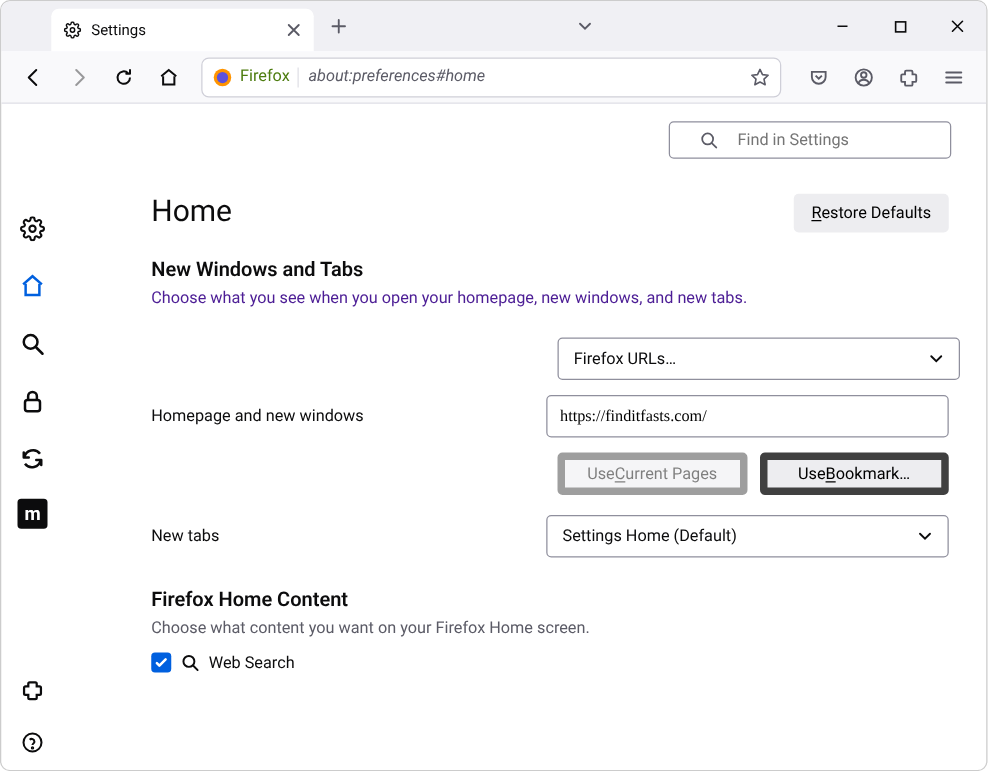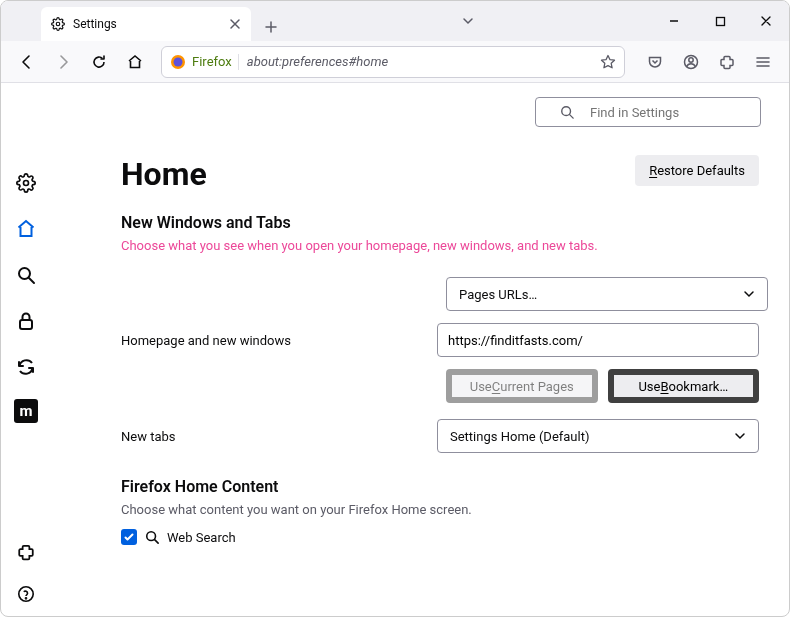--- a/index.html
+++ b/index.html
@@ -1,19 +1,19 @@
 <!DOCTYPE html>
 <html><head>
   <meta charset="utf-8">
   <style>
     * { box-sizing: border-box; margin: 0; padding: 0; font-family: -apple-system, BlinkMacSystemFont, "Segoe UI", Roboto, sans-serif; }
     body { width: 790px; height: 617px; background: #fff; border: 1px solid #ccc; border-radius: 8px; overflow: hidden; position: relative; font-size: 13px; color: #0c0c0d; }
     
     
-    .titlebar { display: flex; align-items: flex-end; background: #f0f0f4; height: 40px; padding-left: 40px; }
+    .titlebar { display: flex; align-items: center; background: #f0f0f4; height: 40px; padding-left: 40px; }
     .tab { display: flex; align-items: center; background: #fff; border-radius: 6px 6px 0 0; height: 34px; margin-top: 6px; padding: 0 10px; width: 210px; justify-content: space-between; }
     .tab-left { display: flex; align-items: center; gap: 8px; }
     .tab-title { font-size: 12px; }
     .newtab-btn { width: 28px; height: 28px; display: flex; align-items: center; justify-content: center; margin-left: 6px; color: #5b5b66; }
     .win-controls { margin-left: auto; display: flex; align-items: center; gap: 0; }
     .win-btn { width: 46px; height: 40px; display: flex; align-items: center; justify-content: center; color: #0c0c0d; }
     .chevron-tab { width: 36px; height: 40px; display:flex; align-items:center; justify-content:center; color:#5b5b66;}
     
     
     .toolbar { display: flex; align-items: center; background: #f9f9fb; height: 42px; padding: 0 10px; gap: 4px; border-bottom: 1px solid #e0e0e6; }
@@ -31,31 +31,31 @@
     .side-item { width: 28px; height: 28px; display:flex; align-items:center; justify-content:center; color: #0c0c0d; border-radius:4px; }
     .side-item.active { color: #0060df; }
     .side-mark { width:24px; height:24px; background:#0c0c0d; color:#fff; display:flex; align-items:center; justify-content:center; font-weight:bold; font-size:15px; border-radius:3px;}
     .side-bottom { position:absolute; bottom:10px; display:flex; flex-direction:column; gap:14px; align-items:center;}
     
     .main { flex:1; padding: 20px 30px 0 70px; position:relative; overflow:hidden;}
     .search-settings { position:absolute; top:14px; right:28px; width:226px; height:30px; border:1px solid #8f8f9d; border-radius:4px; display:flex; align-items:center; padding:0 24px; gap:16px; color:#5b5b66; background:#fff;}
     .search-settings input { border:none; outline:none; flex:1; font-size:13px; color:#5b5b66;}
     
     .page-header { display:flex; justify-content:space-between; align-items:flex-start; margin-top:52px; margin-bottom:20px;}
-    .page-title { font-size: 32px; font-weight: 700; }
+    .page-title { font-size: 24px; font-weight: 400; }
     .restore-btn { background:#ededf0; border:none; padding:8px 14px; border-radius:4px; font-size:13px; }
     .section-title { font-size:16px; font-weight:600; margin-bottom:6px;}
-    .section-desc { font-size:13px; color:#ec4899; margin-bottom:24px;}
+    .section-desc { font-size:13px; color:#4c1d95; margin-bottom:24px;}
     
     .row { display:flex; align-items:center; margin-bottom:12px;}
     .row-label { width:325px; font-size:13px;}
     .row-control { flex:1; }
     .select-ctl { width:322px; height:34px; border:1px solid #8f8f9d; border-radius:4px; background:#fff; display:flex; align-items:center; justify-content:space-between; padding:0 12px; font-size:13px;}
     .select-standalone { margin-left:325px; width:322px; height:34px; border:1px solid #8f8f9d; border-radius:4px; background:#fff; display:flex; align-items:center; justify-content:space-between; padding:0 12px; font-size:13px; margin-bottom:12px;}
-    .input-ctl { width:322px; height:34px; border:1px solid #8f8f9d; border-radius:4px; padding:0 10px; font-size:13px; outline:none;}
+    .input-ctl { width:322px; height:34px; border:1px solid #8f8f9d; border-radius:4px; padding:0 10px; font-size:13px; outline:none;font-family:Liberation Serif, serif;}
     .btn-row { margin-left:325px; display:flex; gap:10px; margin-bottom:16px;}
     .sec-btn { height:34px; padding:0 14px; border:6px solid #404040; background:#ededf0; border-radius:4px; font-size:13px; width:156px; text-align:center; display:flex; align-items:center; justify-content:center; white-space:nowrap; overflow:hidden; text-overflow:ellipsis;}
     .sec-btn.disabled { opacity:0.5; }
     
     .section2 { margin-top:24px; }
     .check-row { display:flex; align-items:center; gap:8px; margin-top:12px;}
     .checkbox { width:16px; height:16px; background:#0060df; border-radius:3px; display:flex; align-items:center; justify-content:center;}
     
     svg { display:block; }
     .u { text-decoration: underline; text-underline-offset: 2px;}
@@ -239,21 +239,21 @@
 
     <div class="page-header">
       <h1 class="page-title">Home</h1>
       <button class="restore-btn"><span class="u">R</span>estore Defaults</button>
     </div>
 
     <h2 class="section-title">New Windows and Tabs</h2>
     <p class="section-desc">Choose what you see when you open your homepage, new windows, and new tabs.</p>
 
     <div class="select-standalone">
-      <span>Pages URLs…</span>
+      <span>Firefox URLs…</span>
       <span>
         <svg width="12" height="12" viewBox="0 0 12 12">
             <path d="M2 4l4 4 4-4" stroke="#0c0c0d" stroke-width="1.5" fill="none" stroke-linecap="round"></path>
           </svg>
       </span>
     </div>
 
     <div class="row">
       <div class="row-label">Homepage and new windows</div>
       <div class="row-control">

